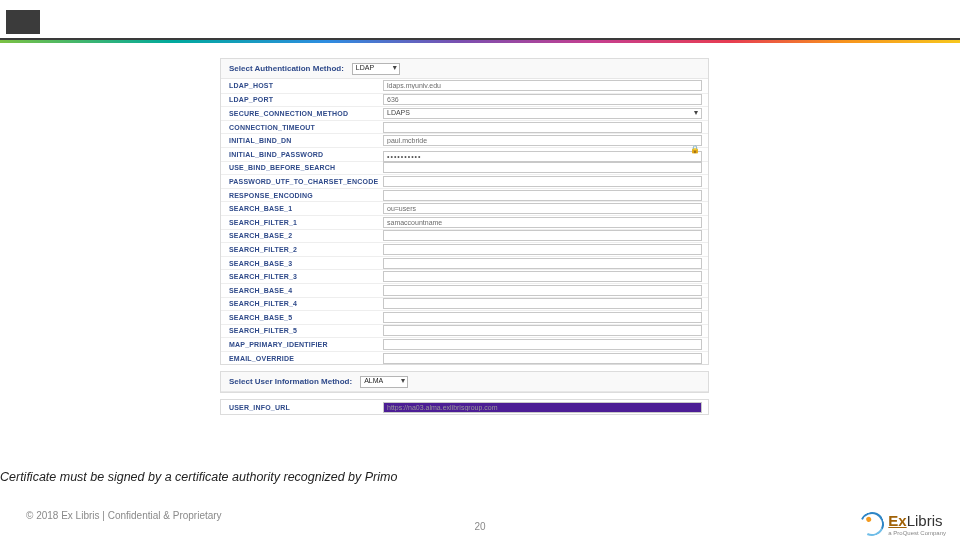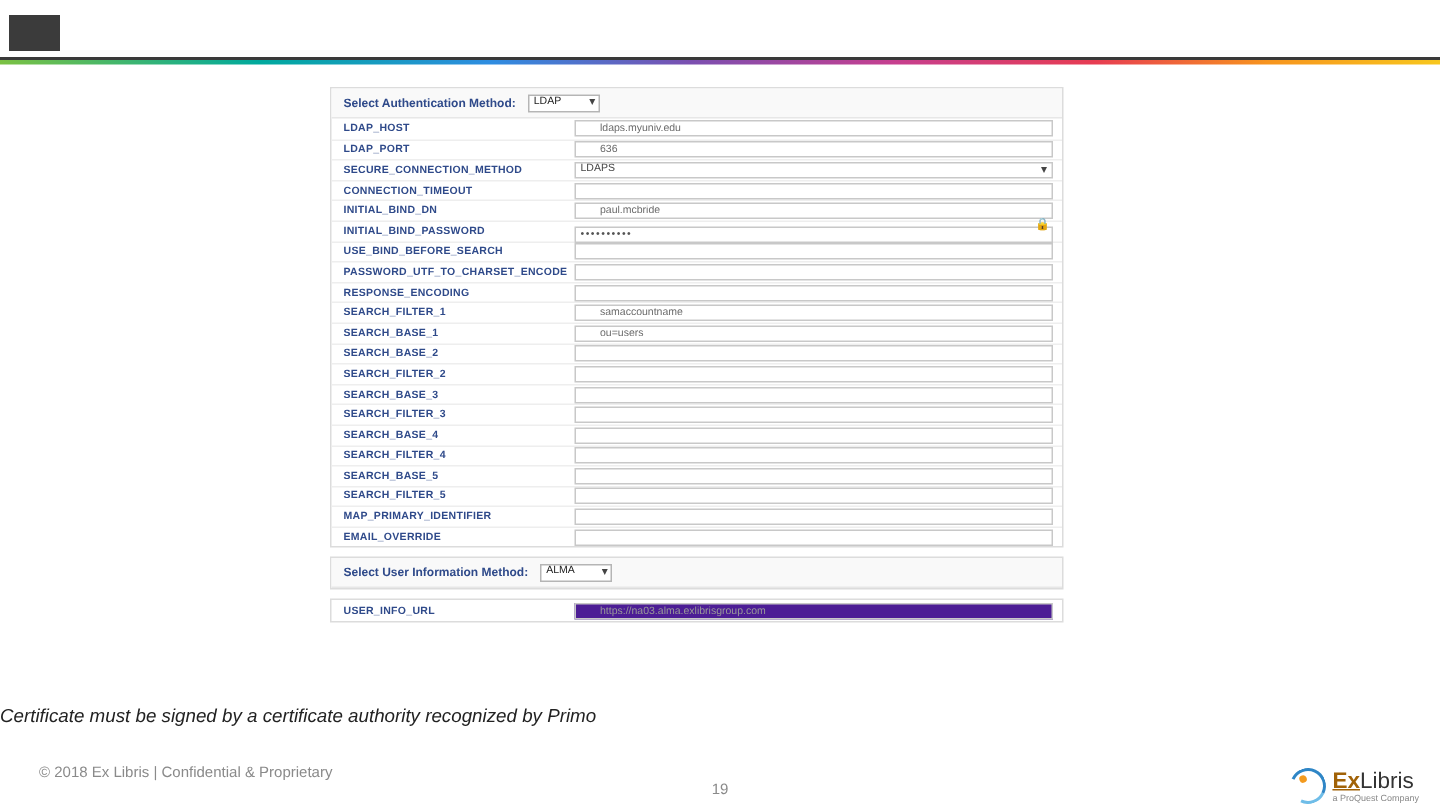--- a/index.html
+++ b/index.html
@@ -19,21 +19,21 @@
   .sect { background: #fff; border: 1px solid #dcdcdc; margin-bottom: 6px; }
   .sect-hdr { display: flex; align-items: center; height: 20px; padding: 0 8px; border-bottom: 1px solid #e7e7e7; background: #f9f9f9; }
   .sect-hdr span { font-size: 8px; font-weight: 700; color: #2f4a8a; }
   .sect-hdr select, .sect-hdr .fake-sel { margin-left: 8px; font-size: 7px; height: 12px; border: 1px solid #b5b5b5; background: #fff; padding: 0 14px 0 3px; position: relative; min-width: 48px; }
   .fake-sel::after { content: "▾"; position: absolute; right: 2px; top: -1px; font-size: 8px; color: #444; }
 
   .row { display: flex; align-items: center; height: 13.6px; border-top: 1px solid #eee; }
   .row:first-child { border-top: none; }
   .row-label { width: 162px; padding-left: 8px; font-size: 7px; font-weight: 700; color: #2f4a8a; letter-spacing: .2px; white-space: nowrap; }
   .row-ctrl { flex: 1; padding-right: 6px; display: flex; align-items: center; }
-  .txt { width: 100%; height: 11px; border: 1px solid #c8c8c8; font-size: 7px; padding: 0 16px; color: #6b6b6b; background: #fff; }
+  .txt { width: 100%; height: 11px; border: 1px solid #c8c8c8; font-size: 7px; padding: 0 3px; color: #6b6b6b; background: #fff; }
   .sel { width: 100%; height: 11px; border: 1px solid #c8c8c8; font-size: 7px; padding: 0 3px; color: #444; background: #fff; position: relative; }
   .sel::after { content: "▾"; position: absolute; right: 3px; top: -1px; font-size: 8px; color: #444; }
   .pw-wrap { width: 100%; position: relative; }
   .pw { width: 100%; height: 11px; border: 1px solid #c8c8c8; font-size: 7px; padding: 0 14px 0 3px; color: #555; background:#fff; letter-spacing: 1px; }
   .pw-icon { position: absolute; right: 2px; top: 0; font-size: 8px; color: #888; }
 
   
   .caption { position: absolute; top: 470px; left: 0; right: 0; font-style: italic; font-size: 12.5px; color: #222; }
 
   
@@ -114,29 +114,29 @@
               <input class="txt" style="">
             </div>
           </div>
           <div class="row">
             <div class="row-label">RESPONSE_ENCODING</div>
             <div class="row-ctrl">
               <input class="txt" style="">
             </div>
           </div>
           <div class="row">
+            <div class="row-label">SEARCH_BASE_1</div>
+            <div class="row-ctrl">
+              <input class="txt" value="ou=users" style="">
+            </div>
+          </div>
+          <div class="row">
             <div class="row-label">SEARCH_FILTER_1</div>
             <div class="row-ctrl">
               <input class="txt" value="samaccountname" style="">
-            </div>
-          </div>
-          <div class="row">
-            <div class="row-label">SEARCH_BASE_1</div>
-            <div class="row-ctrl">
-              <input class="txt" value="ou=users" style="">
             </div>
           </div>
           <div class="row">
             <div class="row-label">SEARCH_BASE_2</div>
             <div class="row-ctrl">
               <input class="txt" style="">
             </div>
           </div>
           <div class="row">
             <div class="row-label">SEARCH_FILTER_2</div>
@@ -210,21 +210,21 @@
         </div>
       </div>
     </div>
 
   </div>
 
   <div class="caption">Certificate must be signed by a certificate authority recognized by Primo</div>
 
   <div class="footer">
     <div class="copy">© 2018 Ex Libris | Confidential &amp; Proprietary</div>
-    <div class="pagenum">19</div>
+    <div class="pagenum">20</div>
     <div class="logo">
       <div class="logo-swirl"></div>
       <div>
         <span class="logo-txt"><span class="logo-ex">Ex</span><span>Libris</span></span>
         <span class="logo-sub">a ProQuest Company</span>
       </div>
     </div>
   </div>
 </div>
 

